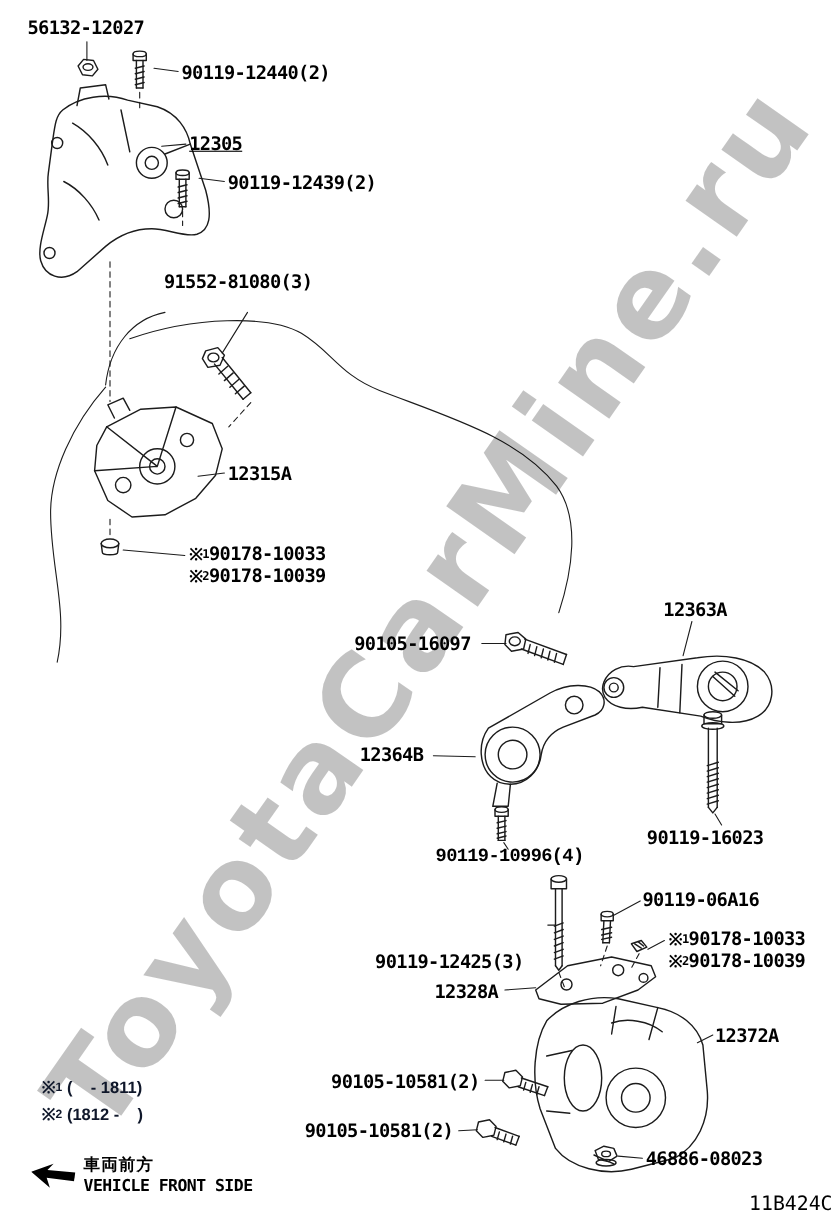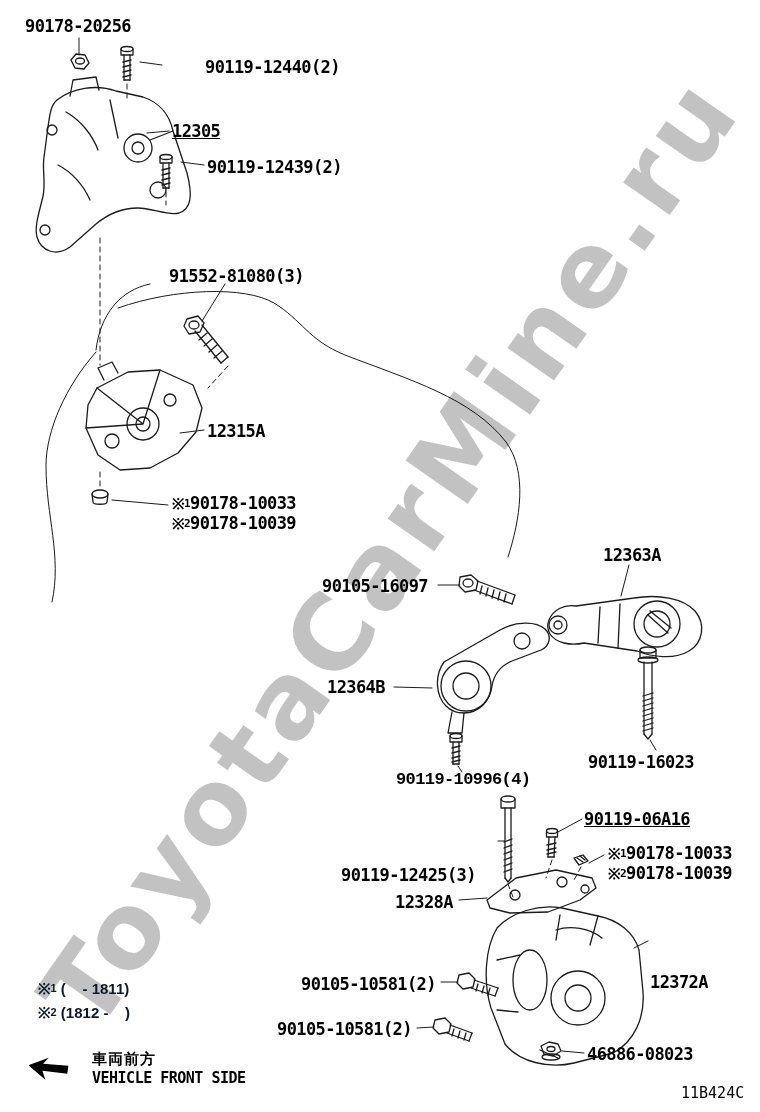--- a/index.html
+++ b/index.html
@@ -22,28 +22,28 @@
     font-weight:bold; font-size:17px; letter-spacing:-0.6px; white-space:pre; color:#000;
   }
   .legend-item {
     position:absolute; font-family:Liberation Sans, sans-serif;
     font-weight:bold; font-size:15px; white-space:pre; color:#0f172a;
   }
   .mk { font-size:15px; }
   .mknum { font-size:11px; vertical-align:2px; }
   .front {
     position:absolute; left:28px; top:1050px; z-index:3;
-    display:flex; align-items:center; gap:24px;
+    display:flex; align-items:center; gap:8px;
   }
   .front-jp { font-weight:bold; font-size:15px; letter-spacing:1px; }
   .front-en { font-weight:bold; font-size:15px; letter-spacing:-0.5px; }
   .front-arrow { transform:rotate(14deg); }
   .diagram-code {
     position:absolute; left:681px; top:1084px; z-index:3;
-    font-size:15px; letter-spacing:0; font-family:"DejaVu Sans Mono", monospace;
+    font-size:18px; letter-spacing:0; font-family:"DejaVu Sans Mono", monospace;
   }
 </style>
 </head>
 <body>
 
 <div class="canvas">
 
   <svg class="lineart" width="760" height="1112" viewBox="0 0 760 1112">
     <g fill="none" stroke="#1c1c1c" stroke-width="1.3" stroke-linejoin="round" stroke-linecap="round">
 
@@ -245,39 +245,39 @@
         <polygon points="541,1046 549,1042 558,1044 561,1051 553,1056 544,1054"></polygon>
         <ellipse cx="551" cy="1057" rx="9" ry="3"></ellipse>
         <ellipse cx="551" cy="1049" rx="4" ry="2.5"></ellipse>
       </g>
     </g>
   </svg>
 
   <div class="watermark">ToyotaCarMine.ru</div>
 
   <div class="labels">
-      <div class="part-label" style="left: 25px; top: 16px;"><span class="txt">90178-20256</span></div>
-      <div class="part-label" style="left: 165px; top: 57px; margin-left: 40px;"><span class="txt">90119-12440(2)</span></div>
+      <div class="part-label" style="left: 25px; top: 16px;"><span class="txt">56132-12027</span></div>
+      <div class="part-label" style="left: 165px; top: 57px;"><span class="txt">90119-12440(2)</span></div>
       <div class="part-label" style="left: 172px; top: 121px; text-decoration: underline;"><span class="txt">12305</span></div>
       <div class="part-label" style="left: 207px; top: 157px;"><span class="txt">90119-12439(2)</span></div>
-      <div class="part-label" style="left: 149px; top: 266px; margin-left: 20px;"><span class="txt">91552-81080(3)</span></div>
+      <div class="part-label" style="left: 149px; top: 247px;"><span class="txt">91552-81080(3)</span></div>
       <div class="part-label" style="left: 207px; top: 421px;"><span class="txt">12315A</span></div>
       <div class="part-label" style="left: 172px; top: 493px;"><span class="mk">※</span><span class="mknum">1</span><span class="txt">90178-10033</span></div>
       <div class="part-label" style="left: 172px; top: 513px;"><span class="mk">※</span><span class="mknum">2</span><span class="txt">90178-10039</span></div>
       <div class="part-label" style="left: 322px; top: 576px;"><span class="txt">90105-16097</span></div>
       <div class="part-label" style="left: 603px; top: 545px;"><span class="txt">12363A</span></div>
       <div class="part-label" style="left: 327px; top: 677px; text-align: center;"><span class="txt">12364B</span></div>
       <div class="part-label" style="left: 396px; top: 770px; font-family: Liberation Mono, monospace;"><span class="txt">90119-10996(4)</span></div>
       <div class="part-label" style="left: 588px; top: 752px;"><span class="txt">90119-16023</span></div>
-      <div class="part-label" style="left: 584px; top: 809px; text-decoration: underline;"><span class="txt">90119-06A16</span></div>
+      <div class="part-label" style="left: 584px; top: 809px;"><span class="txt">90119-06A16</span></div>
       <div class="part-label" style="left: 341px; top: 833px; margin-top: 32px;"><span class="txt">90119-12425(3)</span></div>
       <div class="part-label" style="left: 608px; top: 843px;"><span class="mk">※</span><span class="mknum">1</span><span class="txt">90178-10033</span></div>
       <div class="part-label" style="left: 608px; top: 863px;"><span class="mk">※</span><span class="mknum">2</span><span class="txt">90178-10039</span></div>
       <div class="part-label" style="left: 395px; top: 892px;"><span class="txt">12328A</span></div>
-      <div class="part-label" style="left: 650px; top: 972px;"><span class="txt">12372A</span></div>
+      <div class="part-label" style="left: 650px; top: 932px;"><span class="txt">12372A</span></div>
       <div class="part-label" style="left: 301px; top: 974px;"><span class="txt">90105-10581(2)</span></div>
       <div class="part-label" style="left: 277px; top: 1019px;"><span class="txt">90105-10581(2)</span></div>
       <div class="part-label" style="left: 587px; top: 1044px;"><span class="txt">46886-08023</span></div>
     </div>
 
   <div class="legend-layer">
       <div class="legend-item" style="left: 38px; top: 978px;"><span class="mk">※</span><span class="mknum">1</span><span class="txt"> (    - 1811)</span></div>
       <div class="legend-item" style="left: 38px; top: 1002px;"><span class="mk">※</span><span class="mknum">2</span><span class="txt"> (1812 -    )</span></div>
     </div>
 

